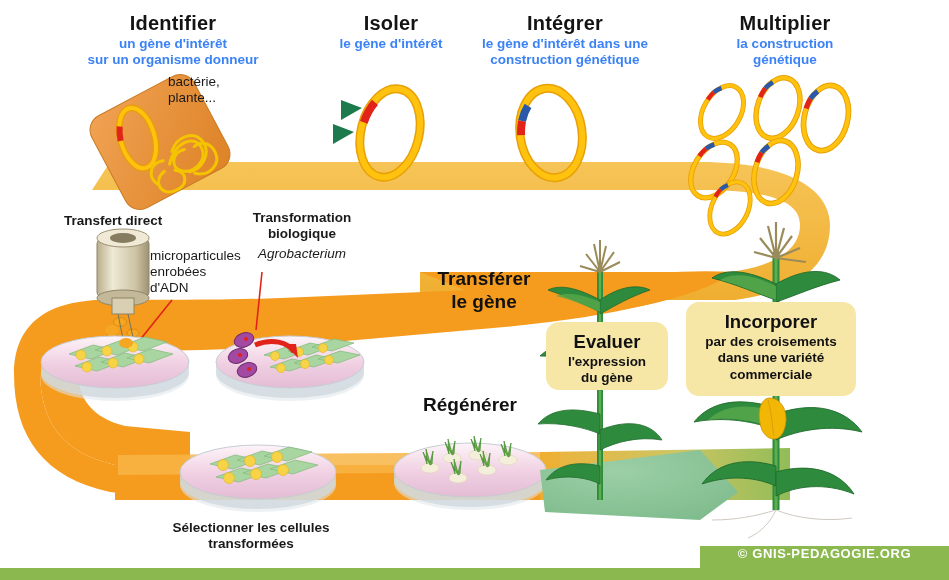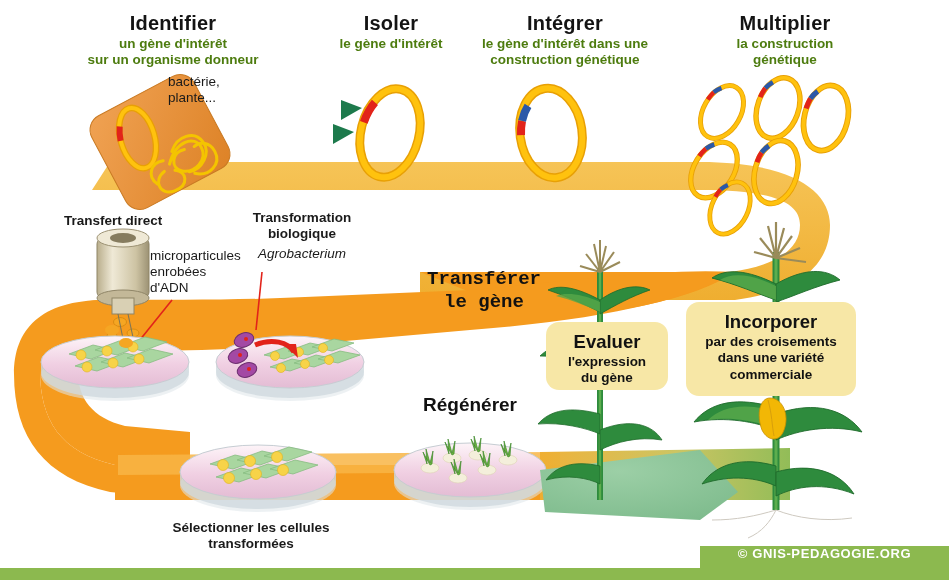--- a/index.html
+++ b/index.html
@@ -4,21 +4,21 @@
 <title>Transgenese</title>
 <style>
   html,body{margin:0;padding:0;background:#ffffff;}
   body{width:949px;height:580px;overflow:hidden;position:relative;
        font-family:"Liberation Sans", sans-serif; color:#1a1a1a;}
   #stage{position:absolute;left:0;top:0;width:949px;height:580px;}
   svg.layer{position:absolute;left:0;top:0;width:949px;height:580px;}
 
   .hd{position:absolute;text-align:center;line-height:1.18;}
   .hd .t{font-weight:bold;font-size:20px;letter-spacing:.2px;color:#141414;margin-top:8px;}
-  .hd .s{font-weight:bold;font-size:13.5px;color:#4d7c0f;}
+  .hd .s{font-weight:bold;font-size:13.5px;color:#3b82f6;}
 
   .lbl{position:absolute;font-size:13.5px;line-height:1.2;color:#1a1a1a;}
   .lbl.b{font-weight:bold;}
   .lbl.c{text-align:center;}
   .lbl.i{font-style:italic;}
 
   .stepbig{position:absolute;text-align:center;line-height:1.2;}
   .stepbig .t{font-weight:bold;font-size:19px;color:#111;}
   .stepbig .s{font-weight:bold;font-size:19px;color:#111;}
 
@@ -402,21 +402,21 @@
 
   <div class="lbl" style="left:150px;top:248px;white-space:pre-line;">microparticules
 enrobées
 d'ADN</div>
 
   <div class="lbl b c" style="left:232px;top:210px;width:140px;white-space:pre-line;">Transformation
 biologique</div>
 
   <div class="lbl i c" style="left:232px;top:246px;width:140px;">Agrobacterium</div>
 
-  <div class="stepbig" style="left:404px;top:268px;width:160px;font-family:Liberation Mono, monospace;">
+  <div class="stepbig" style="left:404px;top:268px;width:160px;">
     <div class="t">Transférer</div>
     <div class="s">le gène</div>
   </div>
 
   <div class="stepbig" style="left:390px;top:394px;width:160px;">
     <div class="t">Régénérer</div>
   </div>
 
   <div class="callout" style="left:546px;top:322px;width:122px;height:68px;">
     <div class="t">Evaluer</div>

